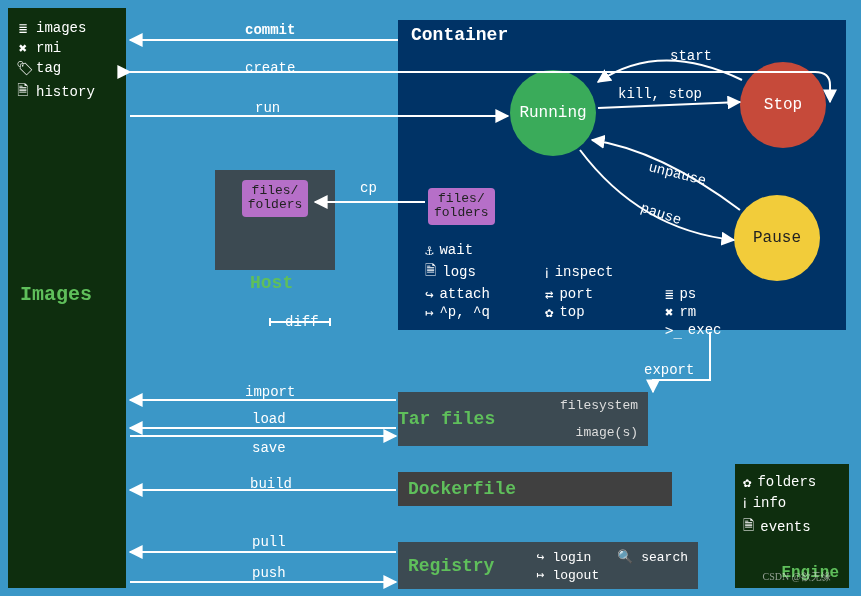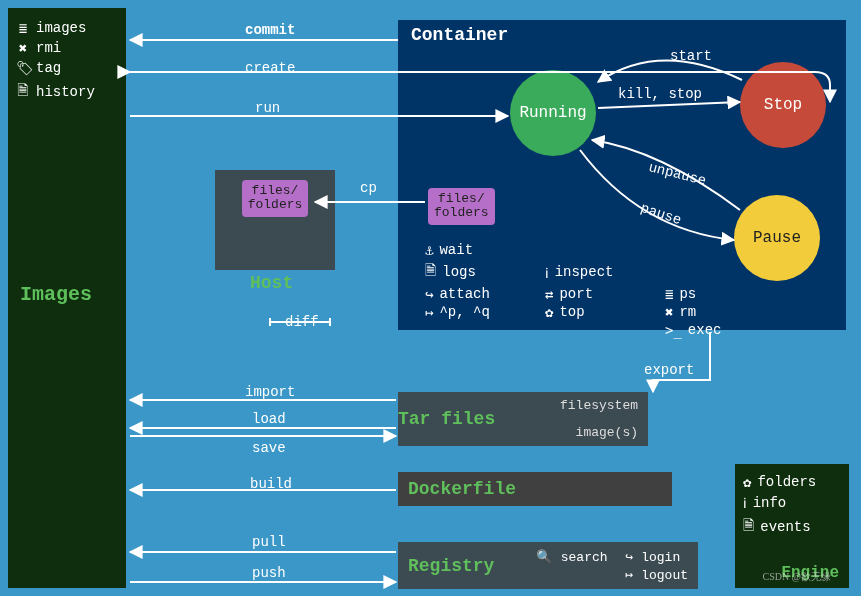--- a/index.html
+++ b/index.html
@@ -139,25 +139,25 @@
 </div>
 
 <div class="dockerfile-box">
   <div class="df-title">Dockerfile</div>
 </div>
 
 <div class="registry-box">
   <div class="reg-title">Registry</div>
   <div class="reg-cmds">
     <div class="reg-col">
-      <div><span class="ic">🔍</span> <span>search</span></div>
-    </div>
-    <div class="reg-col">
       <div><span class="ic">↪</span> <span>login</span></div>
       <div><span class="ic">↦</span> <span>logout</span></div>
+    </div>
+    <div class="reg-col">
+      <div><span class="ic">🔍</span> <span>search</span></div>
     </div>
   </div>
 </div>
 
 <div class="engine-box">
   <div class="engine-item">
       <span class="ic">✿</span>
       <span>folders</span>
     </div>
   <div class="engine-item">

